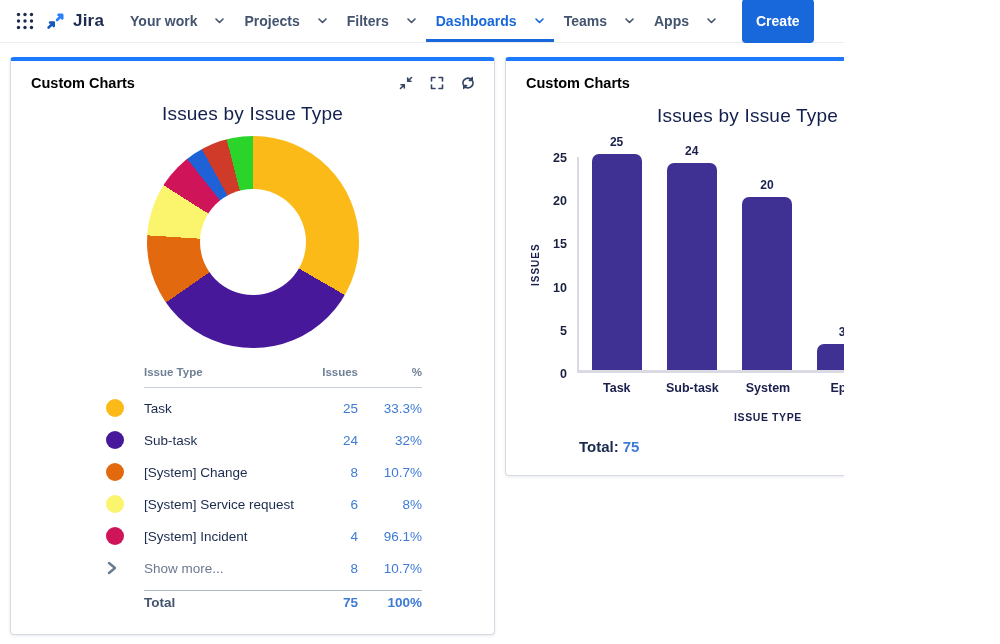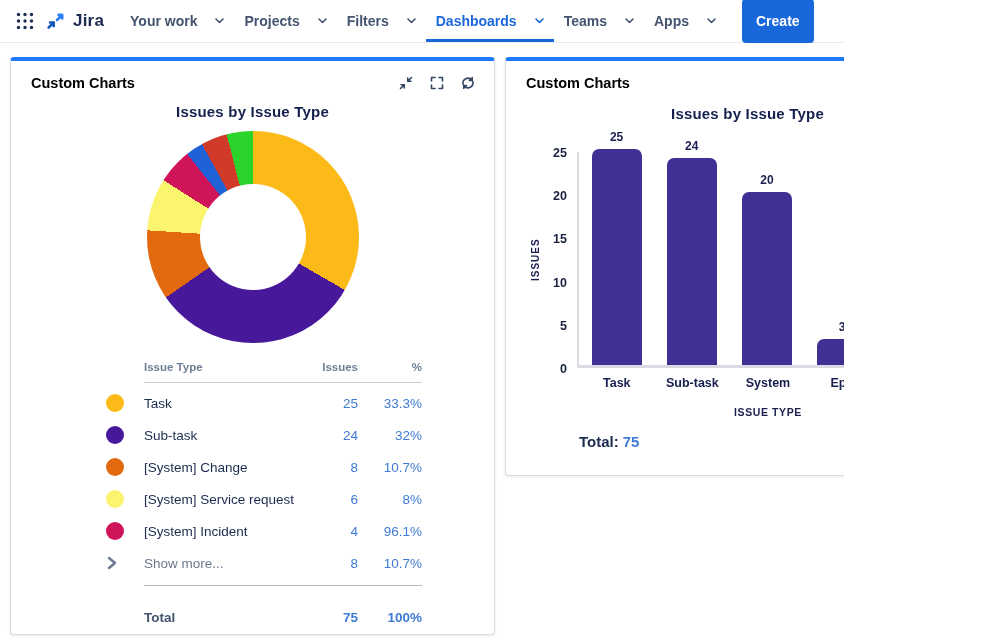--- a/index.html
+++ b/index.html
@@ -23,21 +23,21 @@
   
   .panel { position:absolute; background:#fff; border:1px solid #D7DAE0; border-top:4px solid #1D7AFC;
            border-radius:4px; box-shadow:0 1px 3px rgba(23,43,77,.10); }
   #panel-left  { left:10px;  top:57px; width:485px; height:578px; }
   #panel-right { left:505px; top:57px; width:485px; height:419px; }
   .panel-header { display:flex; align-items:center; justify-content:space-between; padding:14px 18px 0 20px; }
   .panel-title { font-size:14.5px; font-weight:700; color:#000000; }
   .panel-icons { display:flex; gap:15px; align-items:center; }
   .panel-icon { cursor:pointer; display:flex; color:#344563; }
 
-  .chart-title { text-align:center; font-size:15px; font-weight:700; color:#14204E; letter-spacing:.2px; }
+  .chart-title { text-align:center; font-size:19px; font-weight:400; color:#14204E; letter-spacing:.2px; }
   .donut-title { margin-top:12px; }
   .bar-title   { margin-top:14px; }
 
   
   .donut-wrap { display:flex; justify-content:center; margin-top:11px; }
   .donut { width:212px; height:212px; border-radius:50%; position:relative; }
   .donut-hole { position:absolute; left:50%; top:50%; width:106px; height:106px; margin:-53px 0 0 -53px;
                 background:#fff; border-radius:50%; }
 
   
@@ -48,21 +48,21 @@
   .col-issues { width:50px; text-align:right; }
   .col-pct { width:64px; text-align:right; }
   .legend-row { display:flex; align-items:center; height:32px; }
   .legend-row:first-of-type { margin-top:4px; }
   .dot-col { width:38px; display:flex; align-items:center; }
   .dot { width:18px; height:18px; border-radius:50%; }
   .row-label { flex:1; color:#1B2B4E; }
   .row-issues { width:50px; text-align:right; color:#3D7BD5; }
   .row-pct { width:64px; text-align:right; color:#3D7BD5; }
   .legend-row.show-more .row-label { color:#6B7990; }
-  .total-row { display:flex; align-items:center; margin-left:38px; margin-top:6px; padding-top:24px;
+  .total-row { display:flex; align-items:center; margin-left:38px; margin-top:6px; padding-top:4px;
                border-top:1px solid #AEB6C2; font-weight:700; }
   .total-row .row-label { color:#44546F; }
   .total-row .row-issues, .total-row .row-pct { font-weight:700; }
 
   
   .bc-area { display:flex; margin:30px 0 0 21px; }
   .bc-ylabel { width:16px; height:216px; display:flex; align-items:center; justify-content:center;
                writing-mode:vertical-rl; transform:rotate(180deg);
                font-size:10px; font-weight:700; letter-spacing:1px; color:#1A1F4E; }
   .bc-ticks { position:relative; width:34px; height:216px; }

